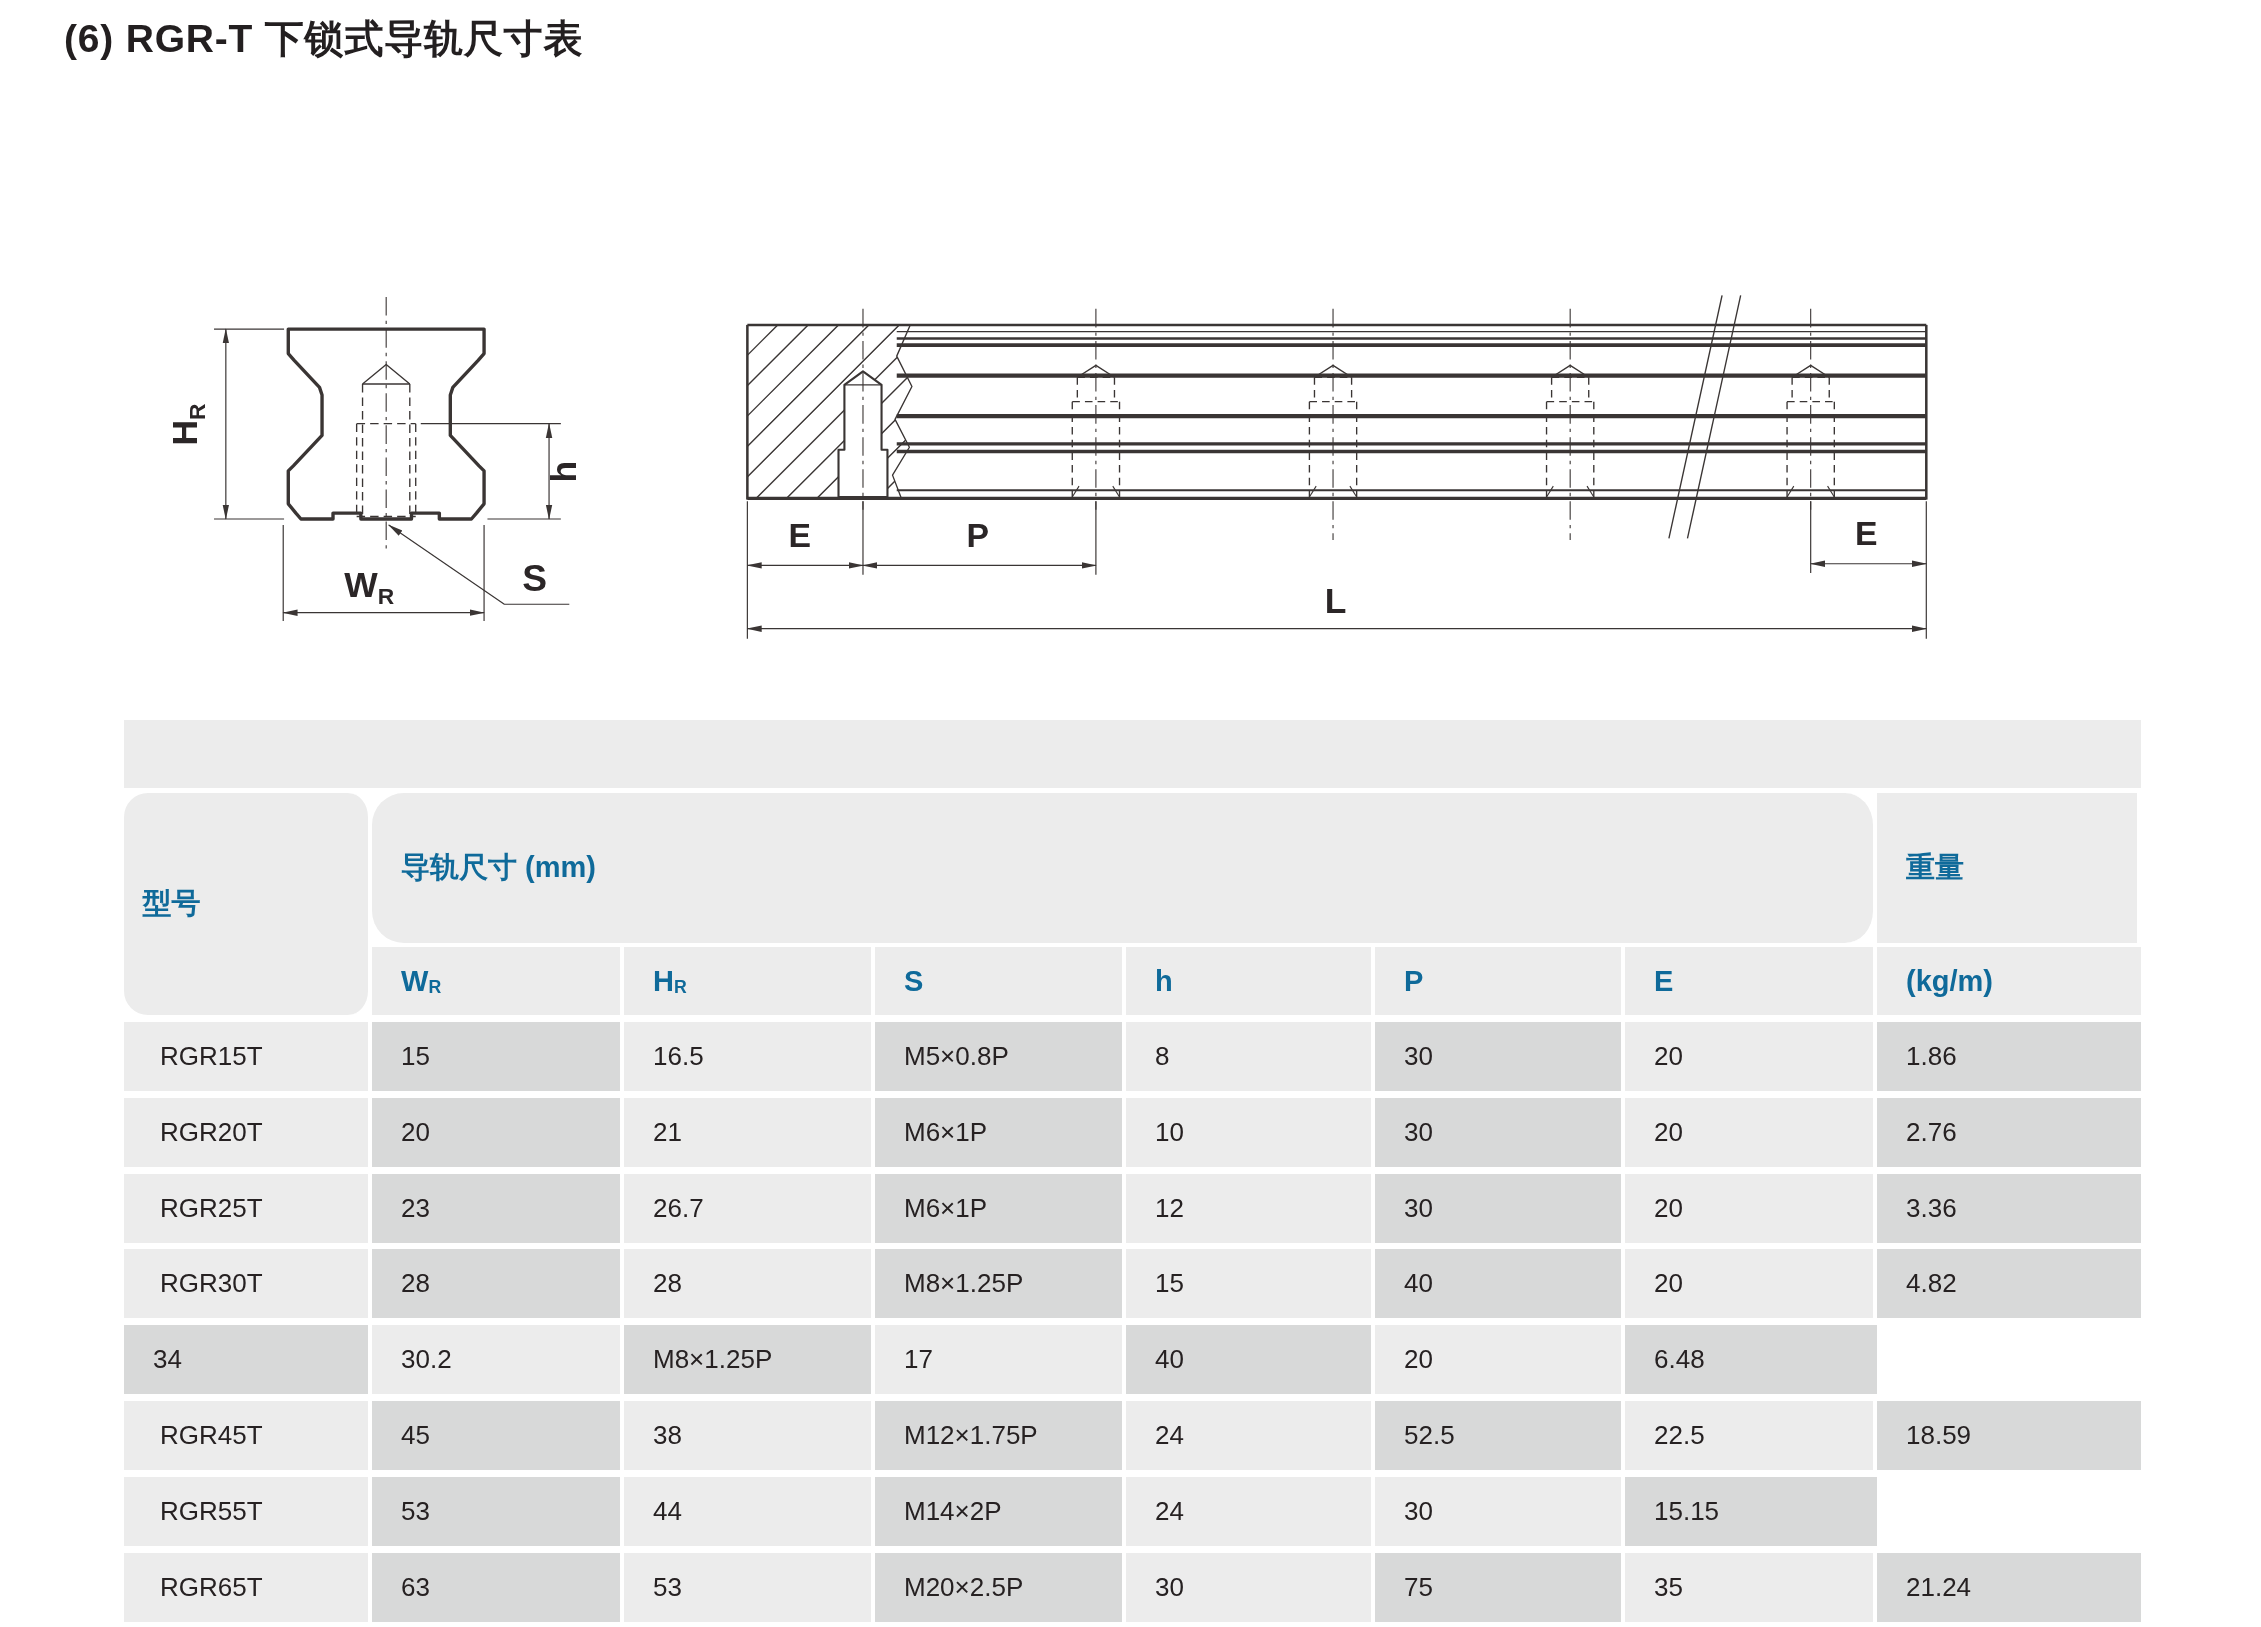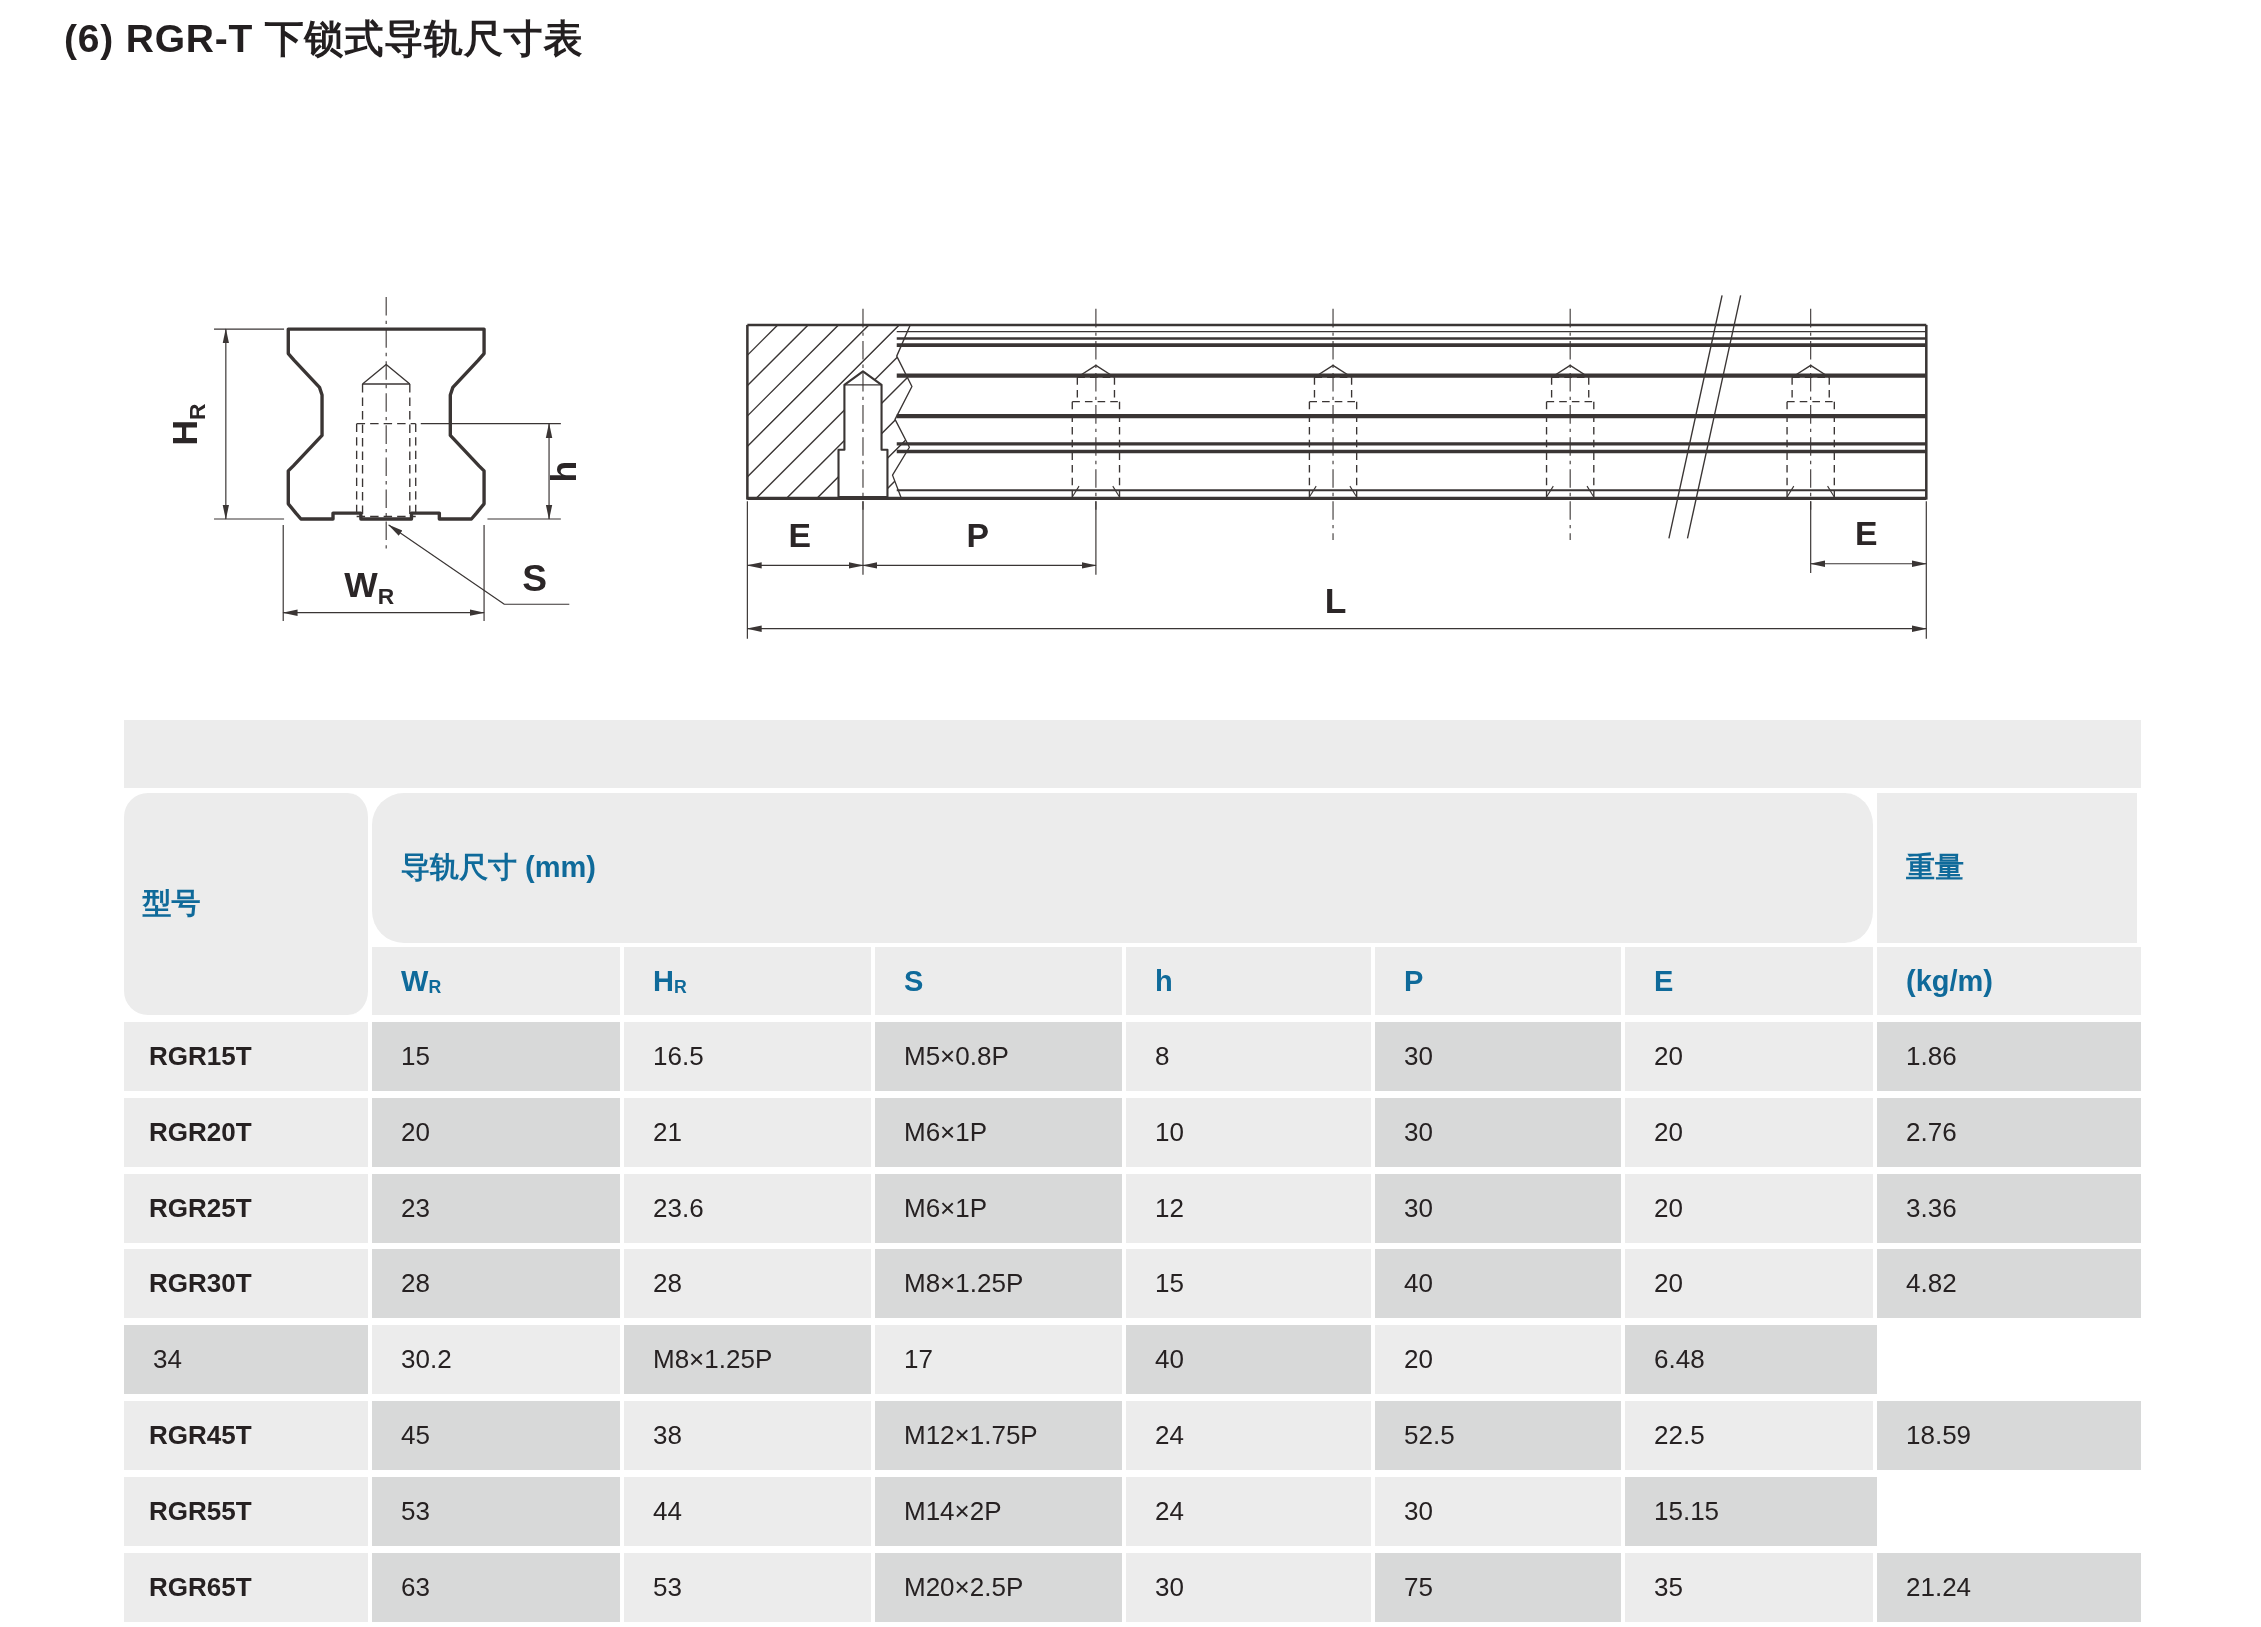--- a/index.html
+++ b/index.html
@@ -24,21 +24,21 @@
   .cell:last-child{border-right:none;}
   .hcell{color:#0f6a9a;font-weight:bold;font-size:29px;}
   .model-head{grid-row:1/4;grid-column:1;padding-left:18.6px;border-radius:24px;}
   .group-head{grid-column:2/8;grid-row:1;border-radius:32px;}
   .weight-head{grid-column:8;grid-row:1;}
   .spacer{grid-column:2/8;grid-row:2;background:#fff;border:none;}
   .sub{grid-row:3;}
   .subscript{font-size:17.7px;position:relative;top:6.8px;font-weight:bold;}
   .trow{margin-top:6.8px;}
   .trow .cell{height:69px;}
-  .trow .c0{font-weight:bold;padding-left:25px;}
+  .trow .c0{font-weight:normal;padding-left:36px;}
   .trow .c1,.trow .c3,.trow .c5,.trow .c7{background:#d8d9d9;}
 </style>
 </head>
 <body>
 
 <div id="page">
 
   <div id="title">(6) RGR-T 下锁式导轨尺寸表</div>
 
   <svg id="drawings" viewBox="0 0 2678 820" width="2261" height="692">
@@ -266,21 +266,21 @@
           <div class="cell c2">21</div>
           <div class="cell c3">M6×1P</div>
           <div class="cell c4">10</div>
           <div class="cell c5">30</div>
           <div class="cell c6">20</div>
           <div class="cell c7">2.76</div>
         </div>
         <div class="grid trow">
           <div class="cell c0">RGR25T</div>
           <div class="cell c1">23</div>
-          <div class="cell c2">23.6</div>
+          <div class="cell c2">26.7</div>
           <div class="cell c3">M6×1P</div>
           <div class="cell c4">12</div>
           <div class="cell c5">30</div>
           <div class="cell c6">20</div>
           <div class="cell c7">3.36</div>
         </div>
         <div class="grid trow">
           <div class="cell c0">RGR30T</div>
           <div class="cell c1">28</div>
           <div class="cell c2">28</div>

